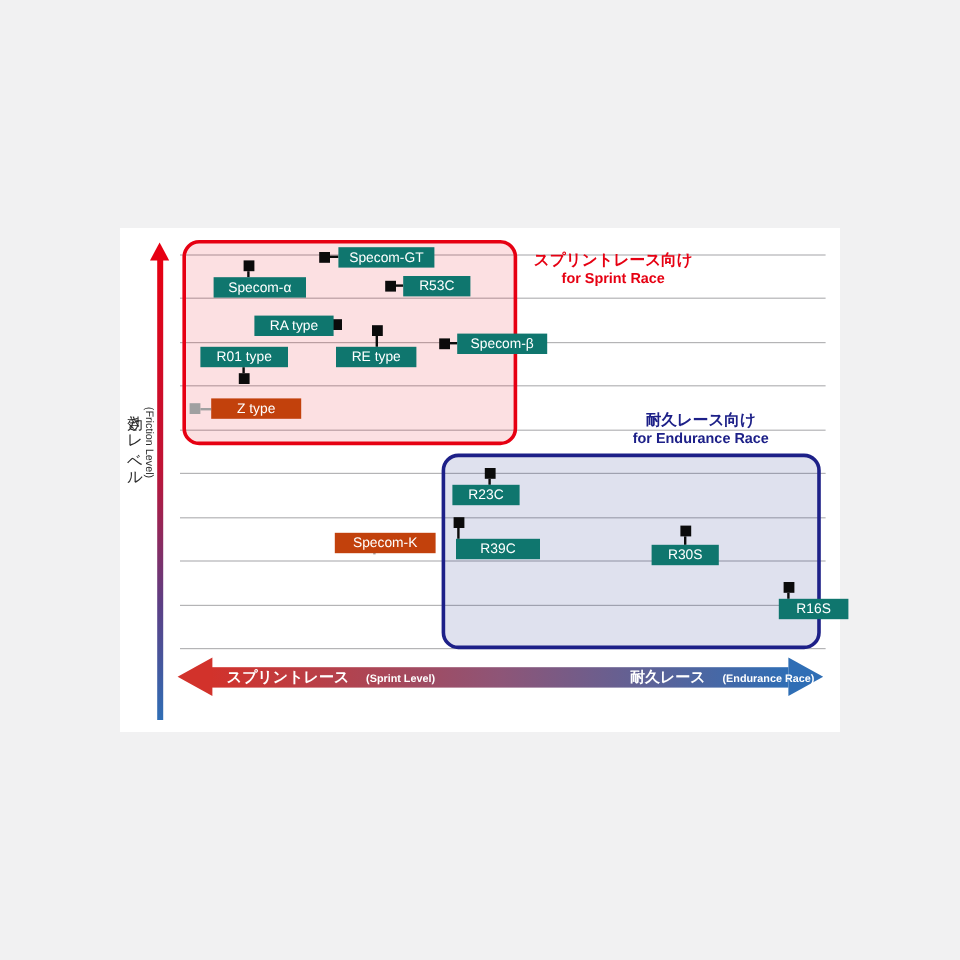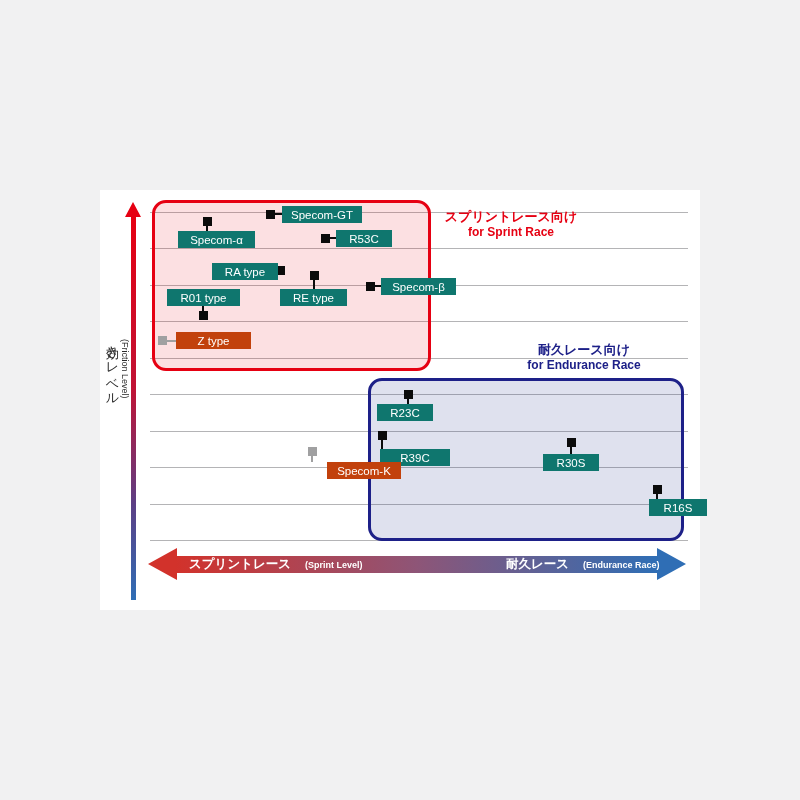--- a/index.html
+++ b/index.html
@@ -43,21 +43,21 @@
   #x-arrow-left{position:absolute;left:148px;top:548px;width:0;height:0;
     border-top:16.5px solid transparent;border-bottom:16.5px solid transparent;
     border-right:29px solid #d2322b;}
   #x-arrow-right{position:absolute;left:657px;top:548px;width:0;height:0;
     border-top:16.5px solid transparent;border-bottom:16.5px solid transparent;
     border-left:29px solid #2f6eb5;}
   .x-text{position:absolute;top:556px;height:17px;display:flex;align-items:center;gap:14px;color:#fff;}
   .x-text .jp{font-size:12.5px;font-weight:bold;}
   .x-text .en{font-size:9px;font-weight:bold;}
   #x-text-left{left:189px;}
-  #x-text-right{left:506px;}
+  #x-text-right{left:525px;}
 </style>
 </head>
 <body>
 
 <div id="page">
 
   <div id="panel"></div>
 
   <div id="layer-gridlines" class="layer">
       <div class="gridline" style="top: 212px; left: 150px; width: 538px;"></div>
@@ -116,21 +116,21 @@
       <div class="pmark gray" style="left: 158px; top: 336px;"></div>
       <div class="pbox gray" style="left: 176px; top: 332px; width: 75px;">Z type</div>
       <div class="pline" style="left: 407px; top: 399px; width: 2px; height: 5px;"></div>
       <div class="pmark" style="left: 404px; top: 390px;"></div>
       <div class="pbox" style="left: 377px; top: 404px; width: 56px;">R23C</div>
       <div class="pline" style="left: 381px; top: 440px; width: 2px; height: 9px;"></div>
       <div class="pmark" style="left: 378px; top: 431px;"></div>
       <div class="pbox" style="left: 380px; top: 449px; width: 70px;">R39C</div>
       <div class="pline gray" style="left: 311px; top: 456px; width: 2px; height: 6px;"></div>
       <div class="pmark gray" style="left: 308px; top: 447px;"></div>
-      <div class="pbox gray" style="left: 279px; top: 462px; width: 74px; margin-left: 48px;">Specom-K</div>
+      <div class="pbox gray" style="left: 279px; top: 444px; width: 84px;">Specom-K</div>
       <div class="pline" style="left: 570px; top: 447px; width: 2px; height: 7px;"></div>
       <div class="pmark" style="left: 567px; top: 438px;"></div>
       <div class="pbox" style="left: 543px; top: 454px; width: 56px;">R30S</div>
       <div class="pline" style="left: 656px; top: 494px; width: 2px; height: 5px;"></div>
       <div class="pmark" style="left: 653px; top: 485px;"></div>
       <div class="pbox" style="left: 601px; top: 499px; width: 58px; margin-left: 48px;">R16S</div>
     </div>
 
   <div id="x-arrow-left"></div>
   <div id="x-arrow-shaft"></div>

